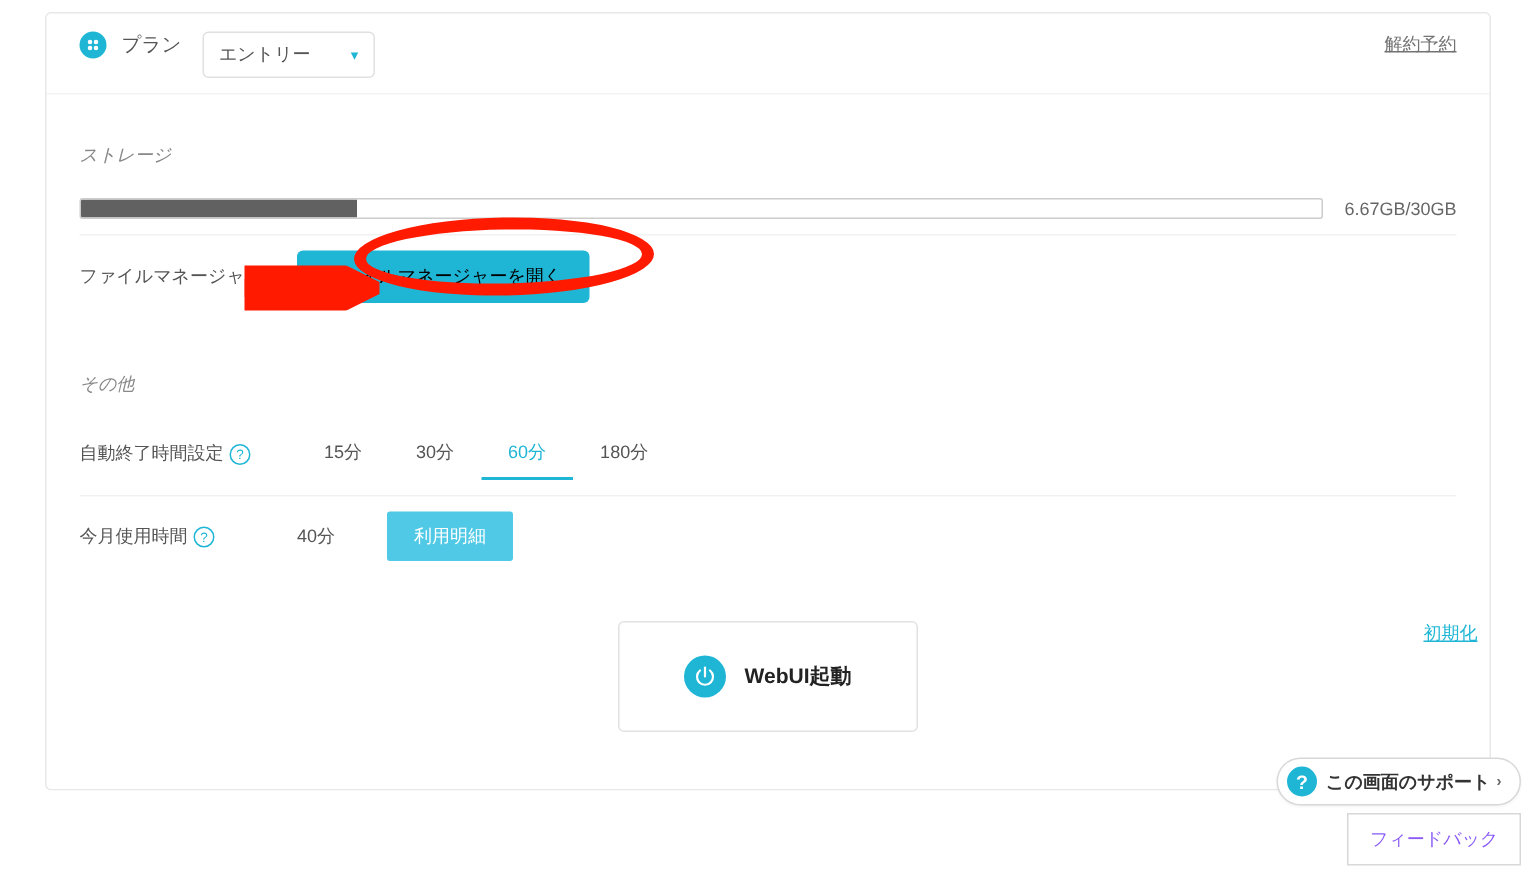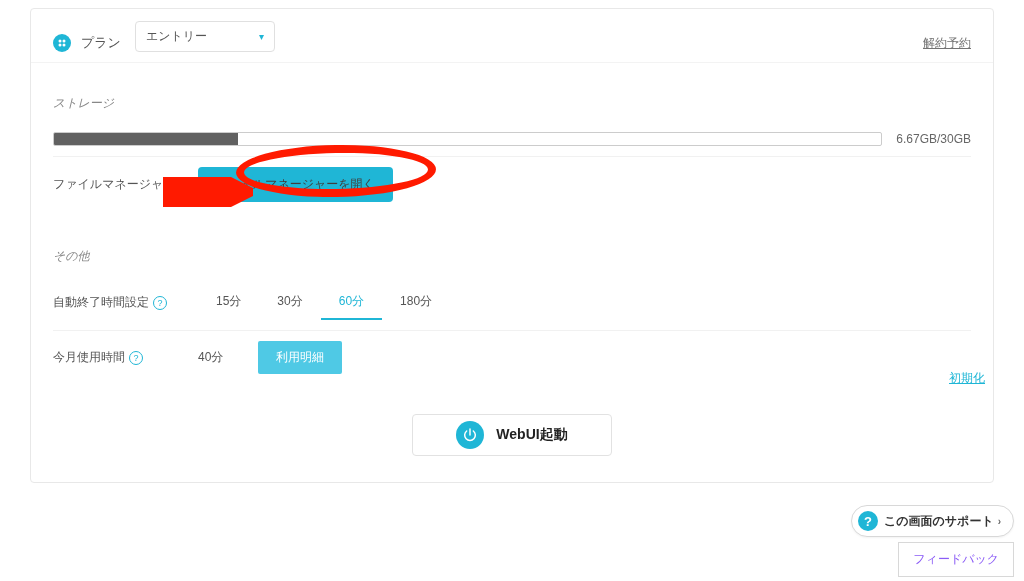--- a/index.html
+++ b/index.html
@@ -12,39 +12,39 @@
   .panel {
     margin: 8px 30px 0 30px;
     border: 1px solid #e8e8e8;
     border-radius: 4px;
     background: #fff;
     padding: 0 0 22px 0;
     position: relative;
   }
   .plan-row {
     display: flex;
-    align-items: flex-end;
+    align-items: flex-start;
     padding: 12px 22px 10px 22px;
     border-bottom: 1px solid #f3f3f3;
     position: relative;
   }
   .brain-icon {
     width: 18px; height: 18px;
     border-radius: 50%;
     background: #1fb6d6;
     display: inline-flex;
     align-items: center;
     justify-content: center;
     margin-right: 10px;
     color:#fff;
     font-size:11px;
   }
   .plan-label { color:#555; font-size:13px; margin-right:14px; }
   .plan-select {
-    width: 140px;
+    width: 115px;
     border: 1px solid #e0e0e0;
     border-radius: 4px;
     padding: 6px 10px;
     font-size: 12px;
     color:#555;
     position: relative;
     display:flex;
     align-items:center;
     justify-content:space-between;
     cursor:pointer;
@@ -107,21 +107,21 @@
     overflow:hidden;
   }
   .storage-fill {
     height:100%;
     background:#616161;
   }
   .storage-text { margin-left:14px; color:#666; font-size:12px; white-space:nowrap;text-align:right; }
 
   .fm-button {
     background:#1fb6d6;
-    color:#404040;
+    color:#000000;
     border:none;
     border-radius:4px;
     padding:9px 18px;
     font-size:12px;
     cursor:pointer;
   }
 
   
   .arrow-anno {
     position:absolute;
@@ -178,25 +178,25 @@
     position:absolute;
     right:8px;
     bottom:95px;
     color:#1fb6d6;
     text-decoration:underline;
     font-size:12px;
     cursor:pointer;
   }
 
   .webui-box {
-    margin: 30px auto 4px auto;
+    margin: 30px auto 16px auto;
     width:200px;
     border:1px solid #e2e2e2;
     border-radius:4px;
-    padding:6px 12px;
+    padding:22px 12px;
     display:flex;
     align-items:center;
     justify-content:center;
     gap:12px;
     cursor:pointer;
   }
   .power-icon {
     width:28px;height:28px;
     border-radius:50%;
     background:#1fb6d6;

